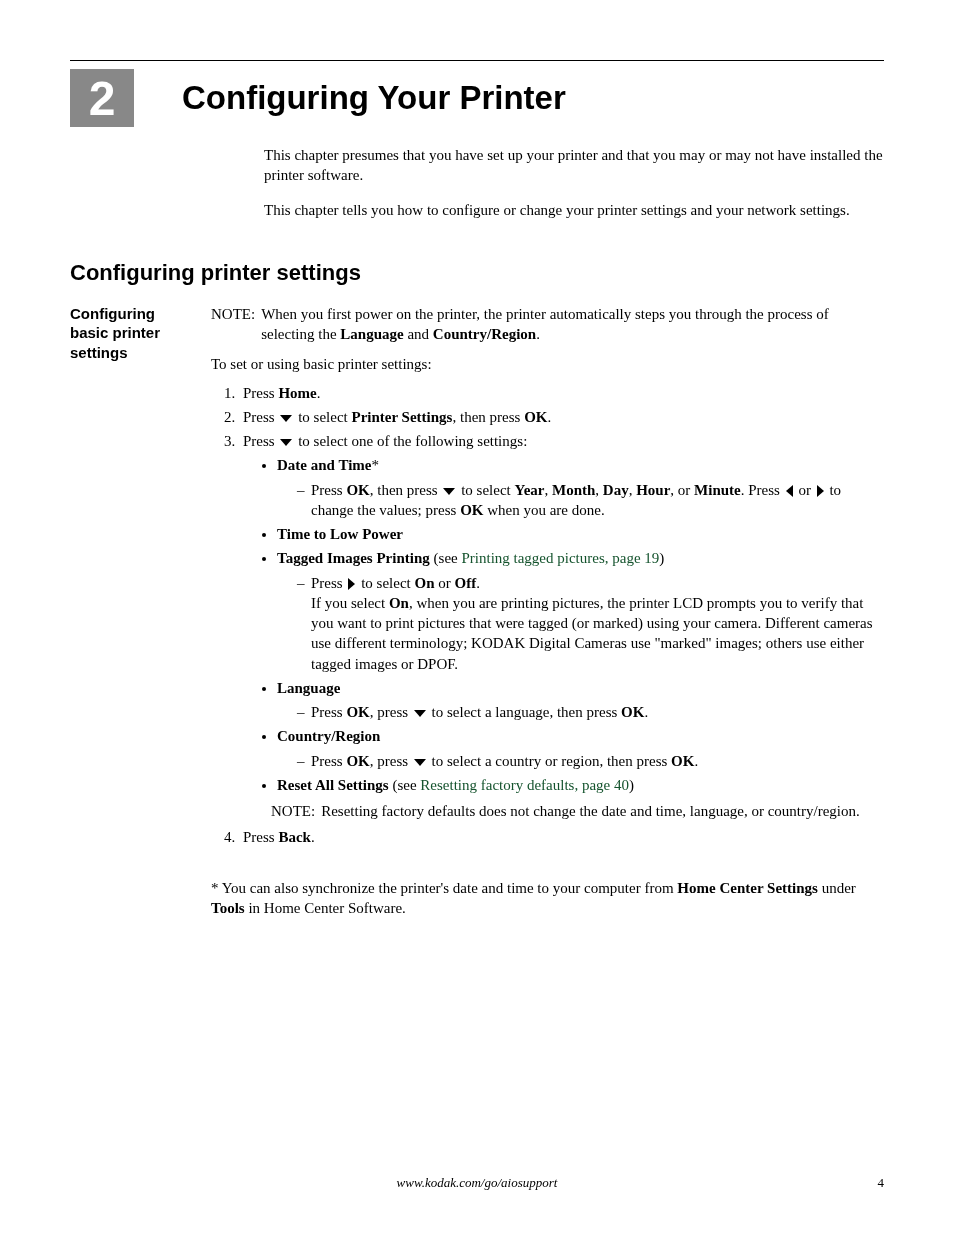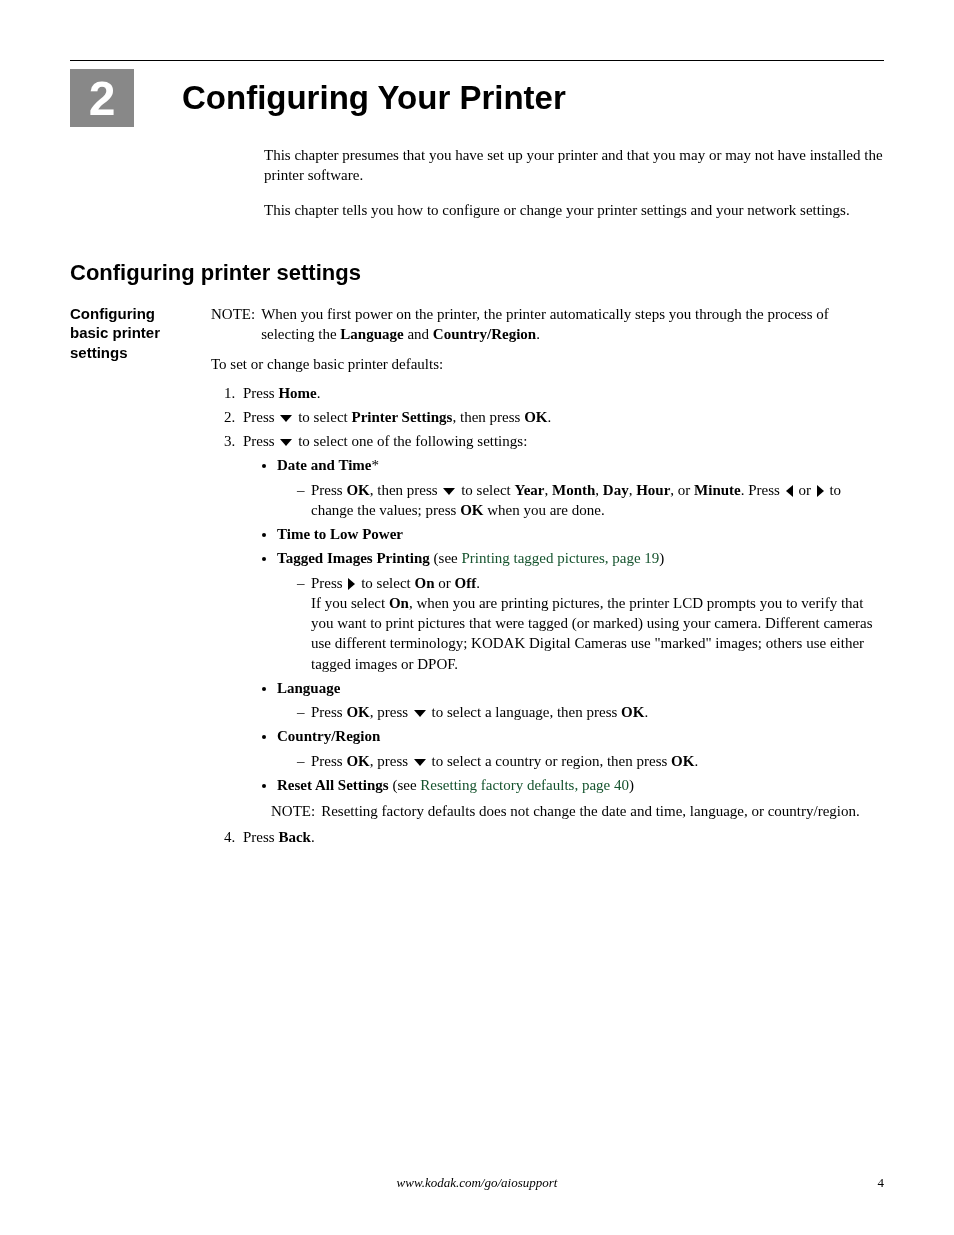--- a/index.html
+++ b/index.html
@@ -183,21 +183,21 @@
   <div class="sidehead">Configuring basic printer settings</div>
   <div class="body-col">
 
     <div class="note-row">
       <span class="note-label">NOTE:</span>
       <span class="note-text">
         <span>When you first power on the printer, the printer automatically steps you through the process of selecting the </span><span class="b">Language</span><span> and </span><span class="b">Country/Region</span><span>.</span>
       </span>
     </div>
 
-    <p class="para">To set or change basic printer defaults:</p>
+    <p class="para">To set or using basic printer settings:</p>
 
     <ol class="steps">
 
       <li>
         <span>Press </span><span class="b">Home</span><span>.</span>
       </li>
 
       <li>
         <span>Press </span><span class="arrow arrow-down"></span><span> to select </span><span class="b">Printer Settings</span><span>, then press </span><span class="b">OK</span><span>.</span>
       </li>
@@ -261,20 +261,23 @@
       </li>
 
       <li class="step4">
         <span>Press </span><span class="b">Back</span><span>.</span>
       </li>
 
     </ol>
 
     <div class="spacer"></div>
 
+    <p class="para">
+      <span>*</span><span> You can also synchronize the printer's date and time to your computer from </span><span class="b">Home Center Settings</span><span> under </span><span class="b">Tools</span><span> in Home Center Software.</span>
+    </p>
 
   </div>
 </div>
 
 <div class="footer">
   <span class="footer-url">www.kodak.com/go/aiosupport</span>
   <span class="footer-page">4</span>
 </div>
 
 </body></html>

